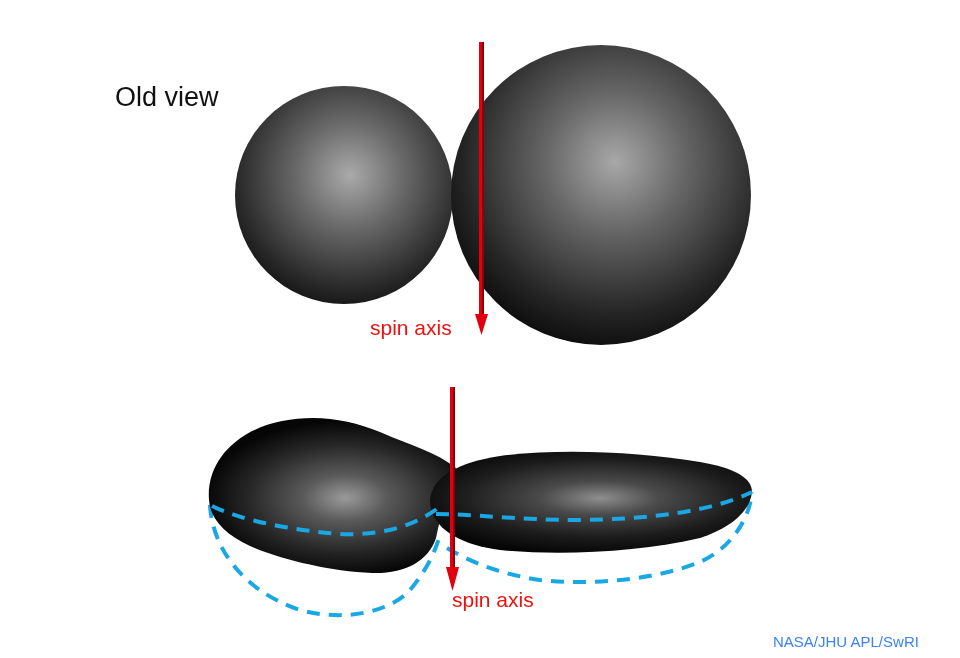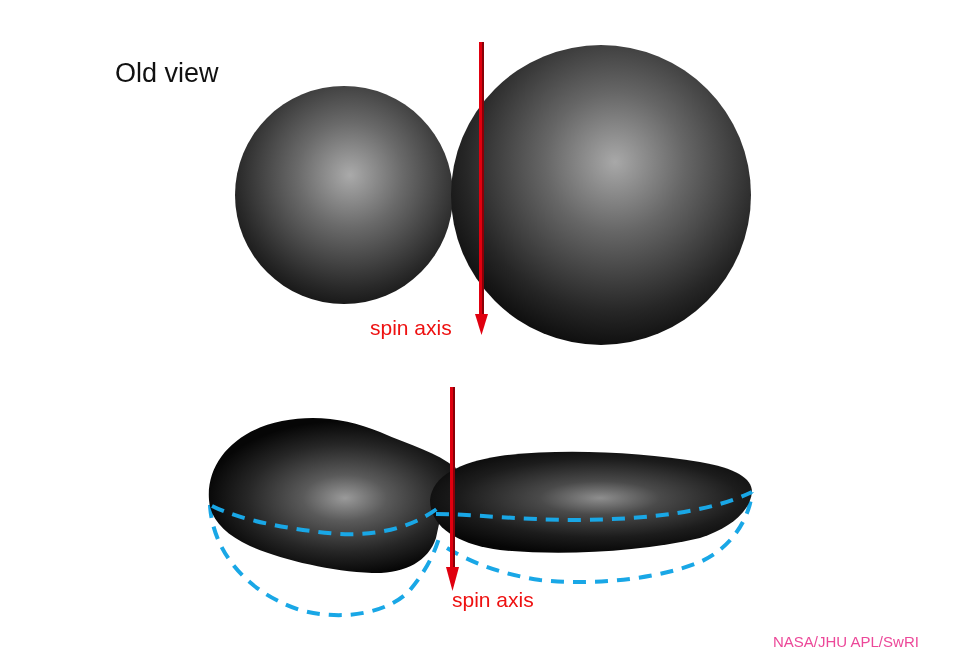--- a/index.html
+++ b/index.html
@@ -1,20 +1,20 @@
 <!DOCTYPE html>
 <html><head>
 <meta charset="utf-8">
 <style>
   html, body { margin: 0; padding: 0; background: #ffffff; }
   body { width: 960px; height: 658px; position: relative; overflow: hidden; font-family: "Liberation Sans", sans-serif; }
   .stage { position: absolute; left: 0; top: 0; width: 960px; height: 658px; }
   .label { position: absolute; color: #111111; font-size: 27px; line-height: 1; white-space: nowrap; }
   .axis-label { position: absolute; color: #ee1111; font-size: 21px; line-height: 1; white-space: nowrap; }
-  .credit { position: absolute; color: #ec4899; font-size: 15px; line-height: 1; white-space: nowrap; }
+  .credit { position: absolute; color: #3b82f6; font-size: 15px; line-height: 1; white-space: nowrap; }
 </style>
 </head>
 <body>
 
 <div class="stage">
   <svg width="960" height="658" viewBox="0 0 960 658" xmlns="http://www.w3.org/2000/svg">
     <defs>
       <radialGradient id="gSmall" cx="350" cy="175" r="150" gradientUnits="userSpaceOnUse">
         <stop offset="0" stop-color="#aaaaaa"></stop>
         <stop offset="0.35" stop-color="#6a6a6a"></stop>
@@ -70,19 +70,19 @@
       <path d="M436,514 C470,514 520,520 580,520 C650,519 710,512 752,492" fill="none" stroke="#19a7e6" stroke-width="4" stroke-dasharray="13,9"></path>
 
       <g>
         <rect x="450" y="387" width="5" height="184" fill="#e0000f"></rect>
         <rect x="453" y="387" width="2" height="184" fill="#8a0008"></rect>
         <polygon points="446,567 459,567 452.5,591" fill="#e0000f"></polygon>
       </g>
     </g>
   </svg>
 
-  <div class="label" style="left:115px; top:60px;text-align:right;">Old view</div>
+  <div class="label" style="left:115px; top:84px;text-align:right;">Old view</div>
   <div class="axis-label" style="left:370px; top:317px;">spin axis</div>
 
   <div class="axis-label" style="left:452px; top:589px;">spin axis</div>
 
   <div class="credit" style="left:773px; top:634px;">NASA/JHU APL/SwRI</div>
 </div>
 
 </body></html>

